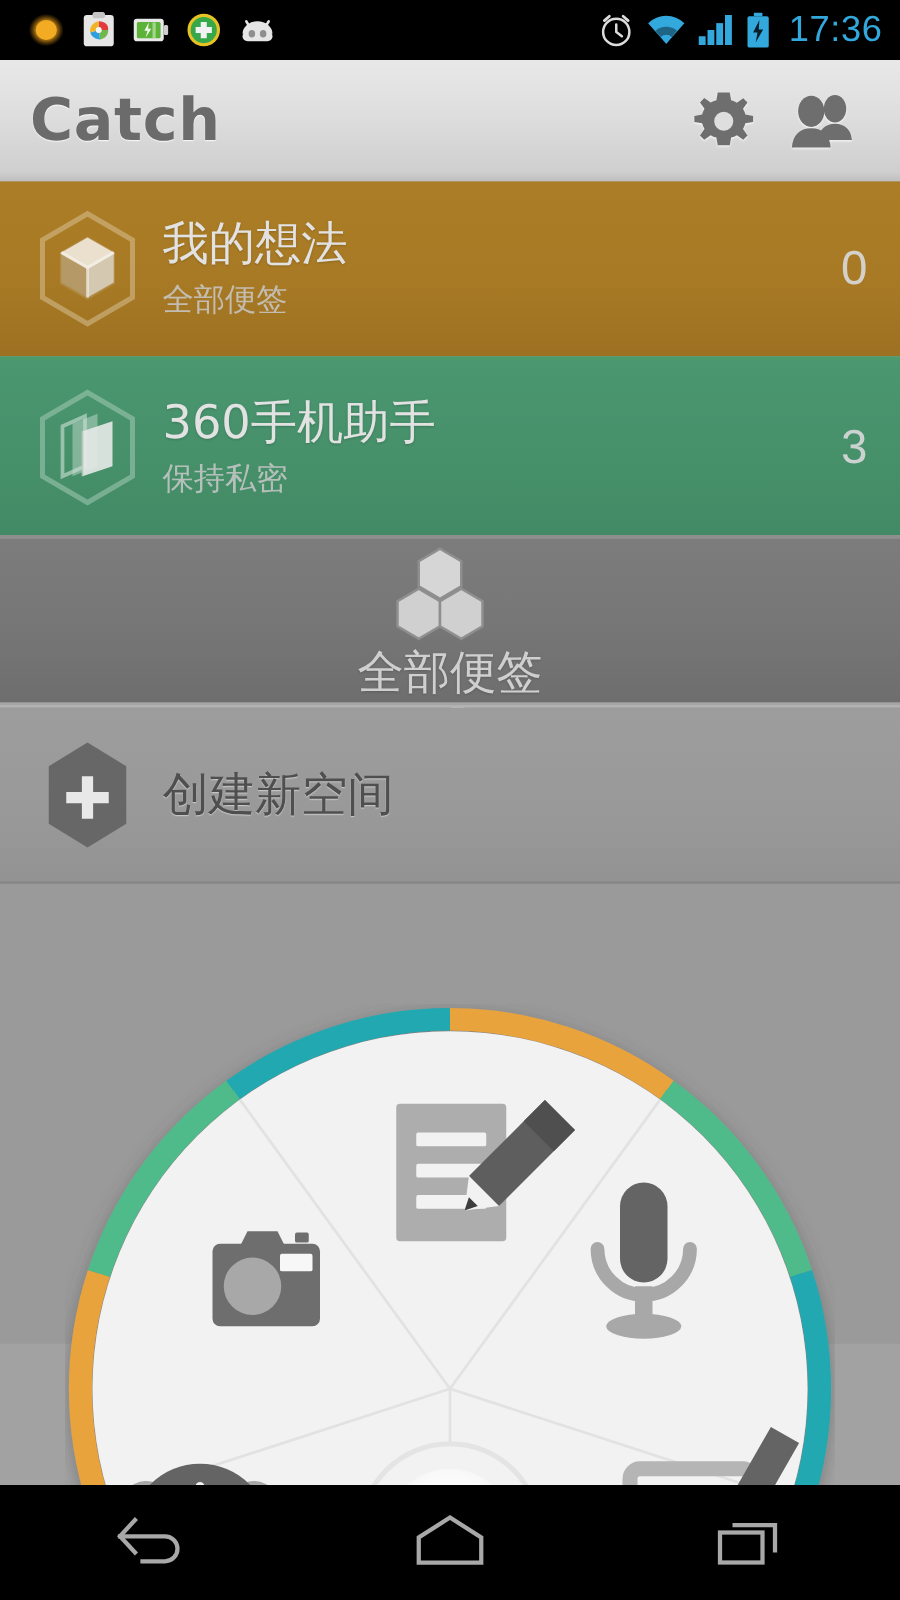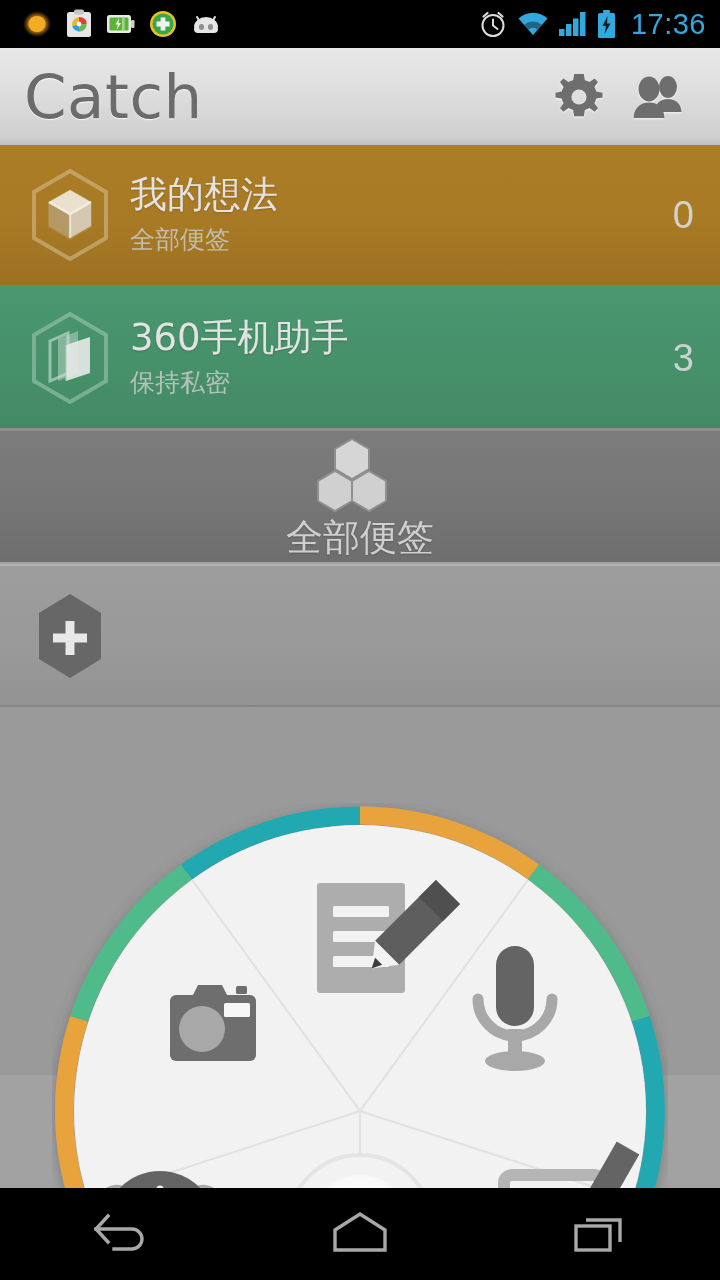--- a/index.html
+++ b/index.html
@@ -62,24 +62,24 @@
     width: 720px;
     height: 97px;
     background: linear-gradient(to bottom, #e8e8e8 0%, #dedede 45%, #cfcfcf 92%, #bfbfbf 100%);
     display: flex;
     align-items: center;
     box-sizing: border-box;
     padding: 0 24px 0 24px;
     z-index: 40;
   }
   #app-title {
-    font-size: 61px;
+    font-size: 47px;
     color: #6b6b6b;
     font-family: "DejaVu Sans", sans-serif;
-    font-weight: 400;
+    font-weight: 700;
     letter-spacing: 0.5px;
     text-shadow: 0 1px 1px rgba(255,255,255,0.85);
     flex: 1;
   }
   .ab-btn {
     width: 78px; height: 97px;
     display: flex; align-items: center; justify-content: center;
     cursor: pointer;
   }
 
@@ -370,20 +370,23 @@
       </div>
       <div class="row-count">3</div>
     </div>
 
     <div class="space-row tall row-add">
       <div class="row-icon">
         <svg width="84" height="94" viewBox="0 0 84 94">
           <path d="M42 5 L73 24 L73 70 L42 89 L11 70 L11 24 Z" fill="#676767"></path>
           <path d="M37.5 32 h9 v12.5 h12.5 v9 h-12.5 v12.5 h-9 v-12.5 h-12.5 v-9 h12.5 z" fill="#e8e8e8"></path>
         </svg>
+      </div>
+      <div class="row-text">
+        <div class="row-title" style="color:#4f4f4f;text-shadow:0 1px 1px rgba(255,255,255,0.5)">创建新空间</div>
       </div>
     </div>
   </div>
 
   <div id="wheel-area">
 
     <div id="bottom-strip"></div>
 
     <svg id="edge-tool" width="80" height="90" viewBox="0 0 80 90">
       <circle cx="46" cy="26" r="17" fill="none" stroke="#6a6a6a" stroke-width="11"></circle>

